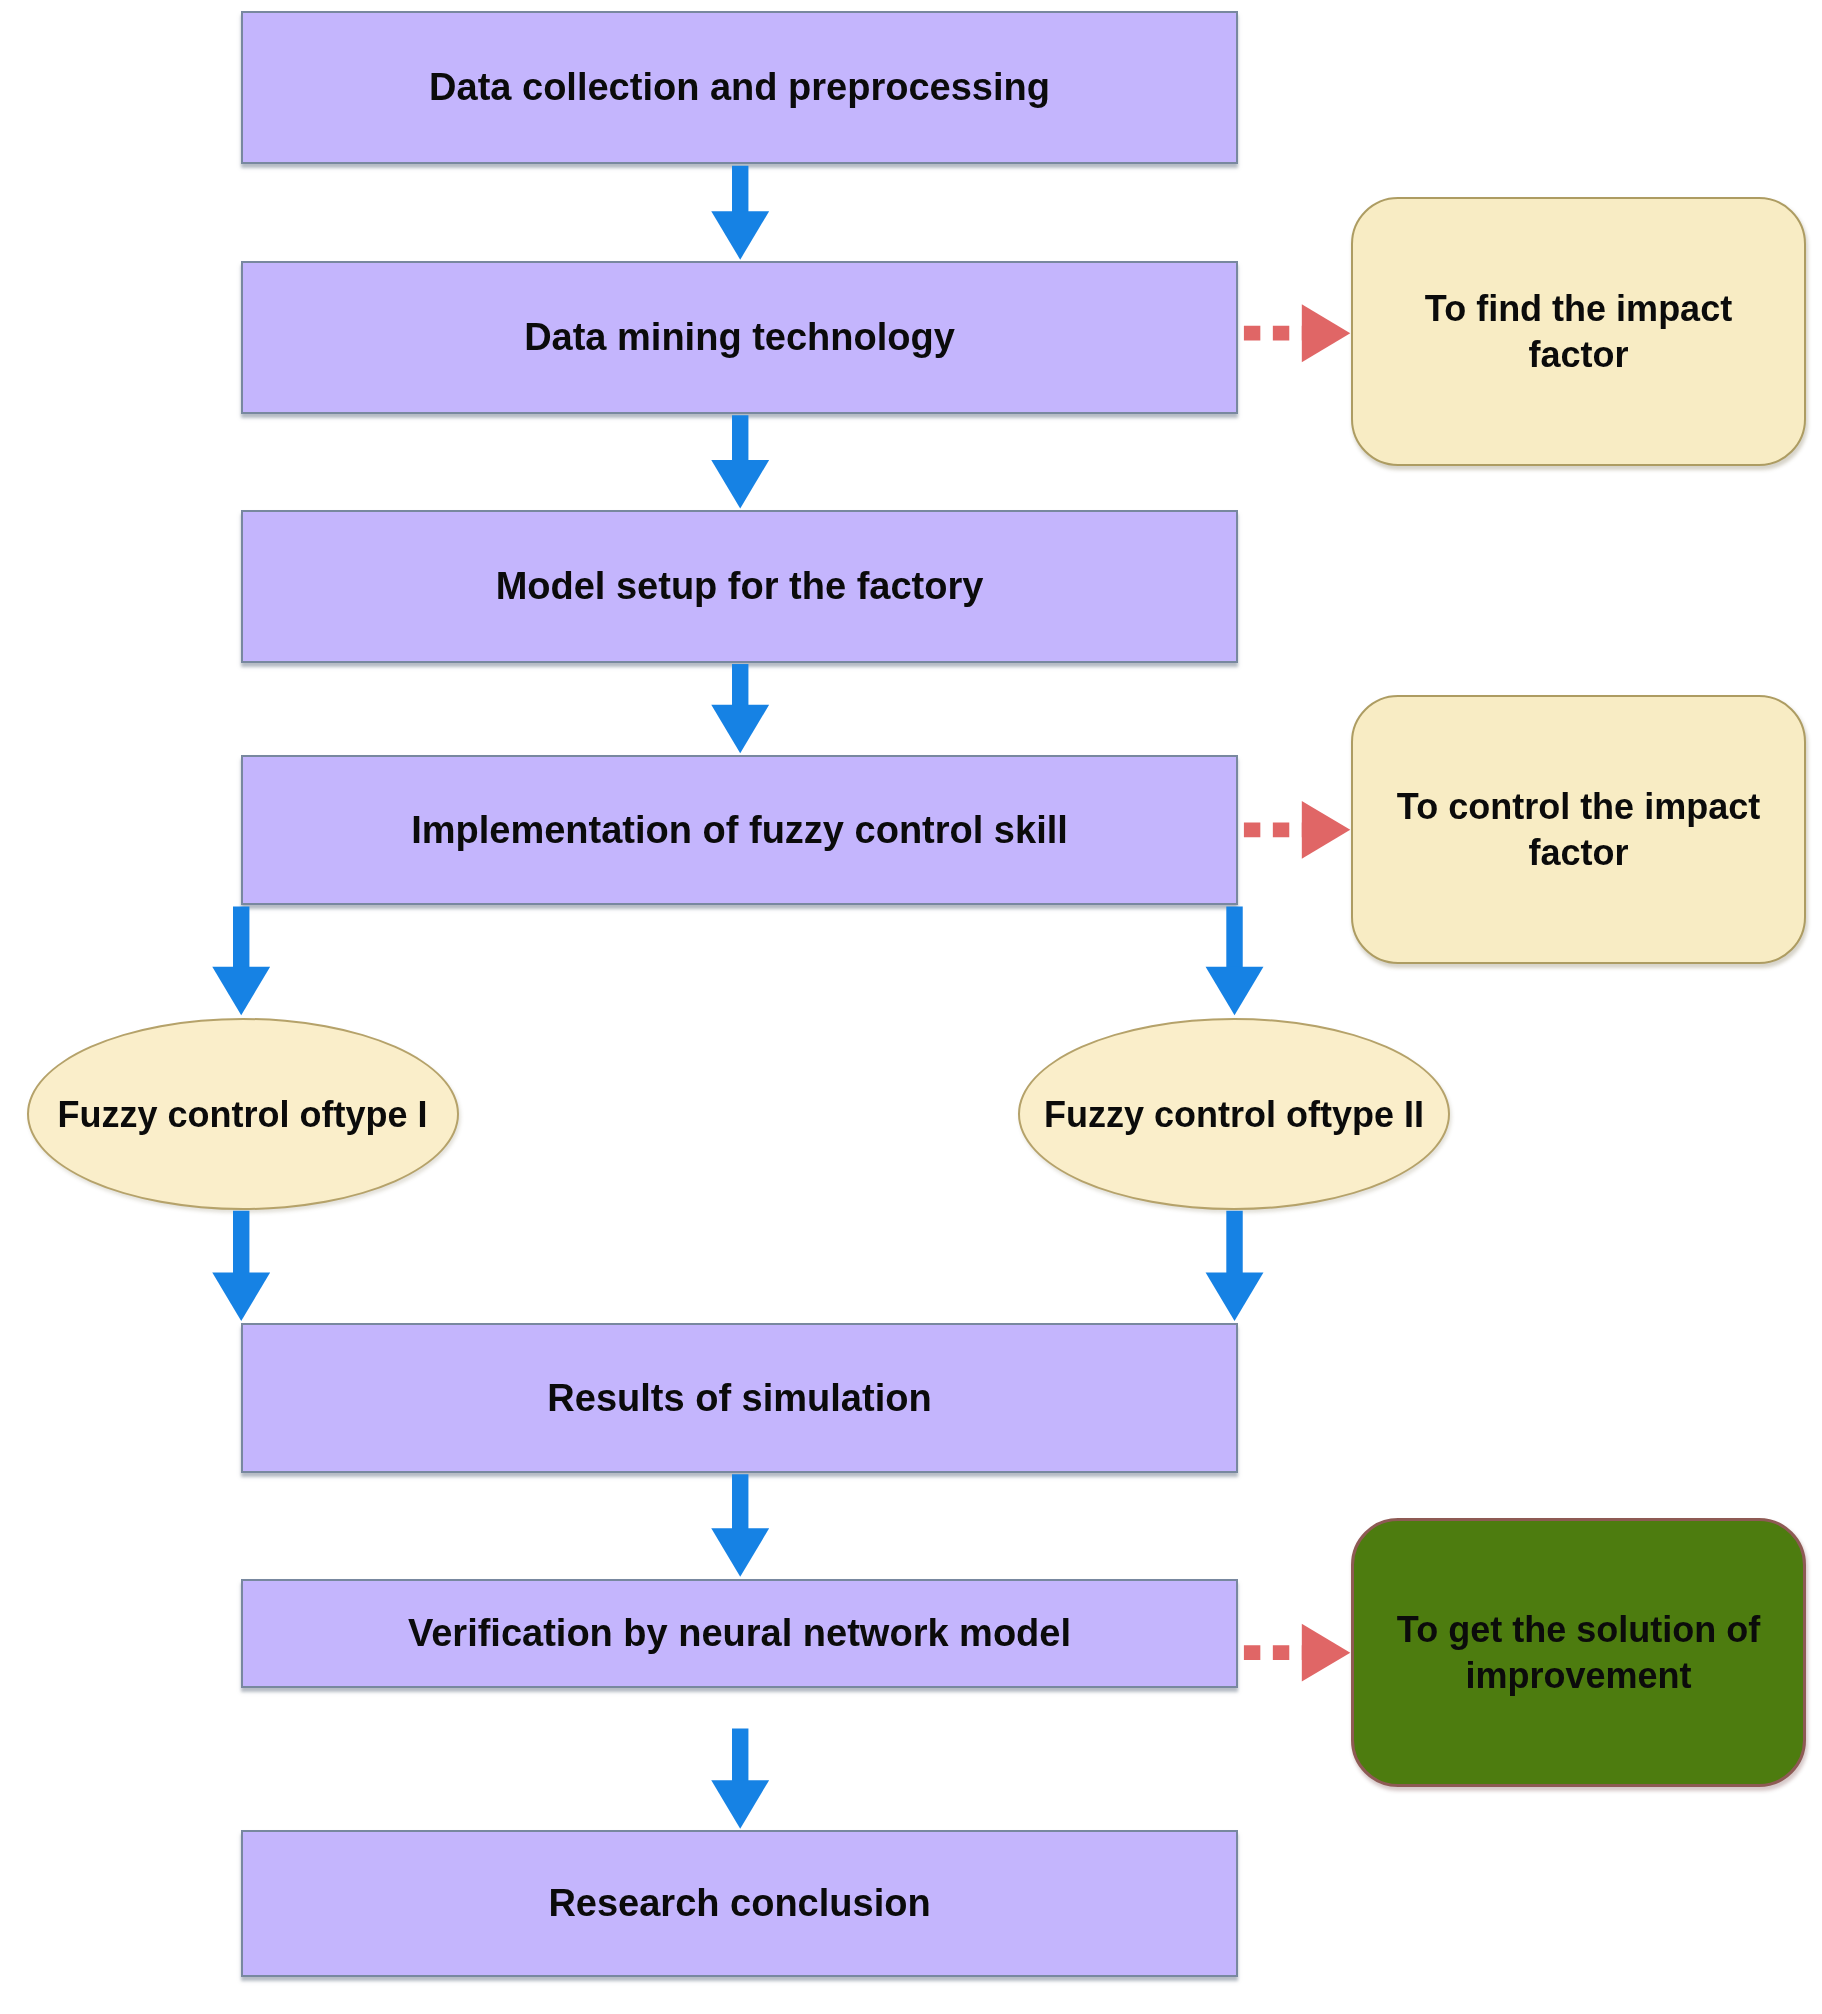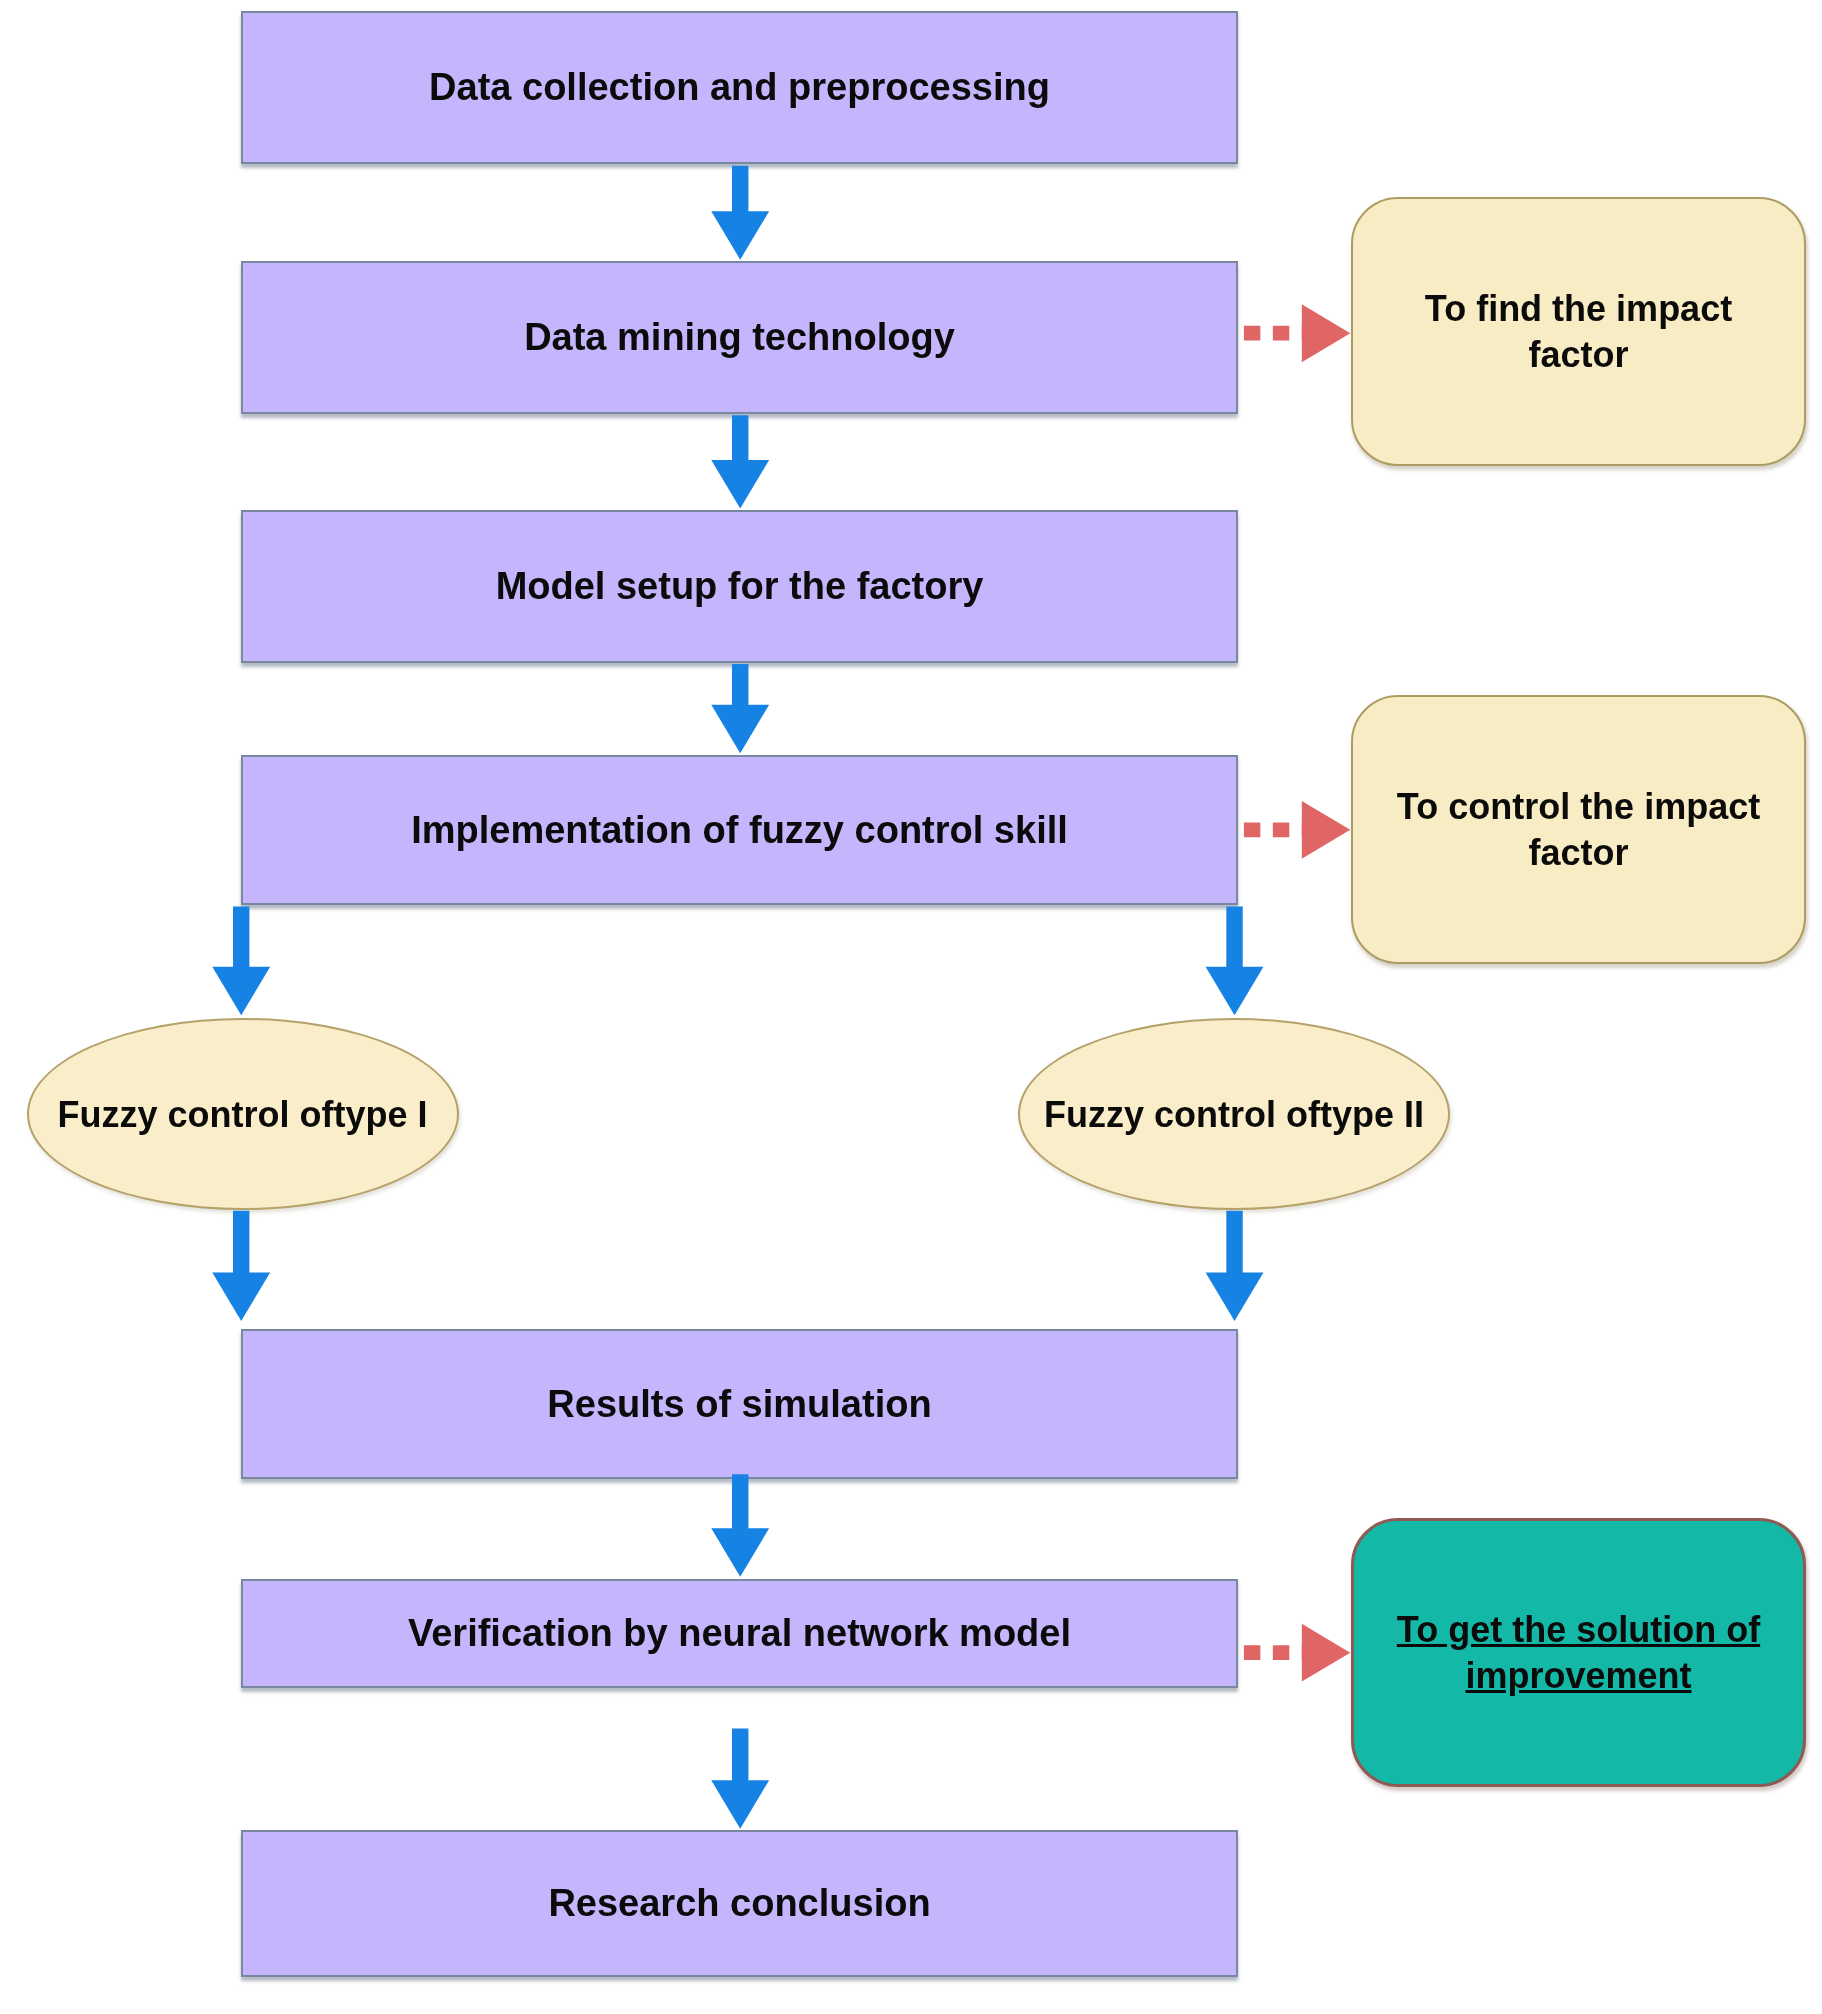--- a/index.html
+++ b/index.html
@@ -24,21 +24,21 @@
     justify-content: center;
     font-weight: 700;
     font-size: 38px;
     color: #0b0b0b;
     text-align: center;
   }
   #box1 { top: 11px;   height: 153px; }
   #box2 { top: 261px;  height: 153px; }
   #box3 { top: 510px;  height: 153px; }
   #box4 { top: 755px;  height: 150px; }
-  #box5 { top: 1323px; height: 150px; margin-top: 6px; }
+  #box5 { top: 1323px; height: 150px; }
   #box6 { top: 1579px; height: 109px; }
   #box7 { top: 1830px; height: 147px; }
 
   .note {
     position: absolute;
     left: 1351px;
     width: 455px;
     height: 269px;
     box-sizing: border-box;
     border-radius: 47px;
@@ -51,24 +51,23 @@
     line-height: 1.27;
     color: #0b0b0b;
     text-align: center;
   }
   .note.yellow {
     background: #f8ecc4;
     border: 2.3px solid #ad9c62;
     box-shadow: 1.6px 3.1px 3.9px rgba(90,80,40,0.25);
   }
   .note.pink {
-    background: #14b8a6;
+    background: #4d7c0f;
     border: 3.1px solid #8e5a54;
     box-shadow: 1.6px 3.1px 3.9px rgba(90,40,40,0.25);
-    text-decoration: underline;
   }
   #note1 { top: 197px; }
   #note2 { top: 695px; }
   #note3 { top: 1518px; }
 
   .ellipse {
     position: absolute;
     width: 432px;
     height: 192px;
     box-sizing: border-box;

